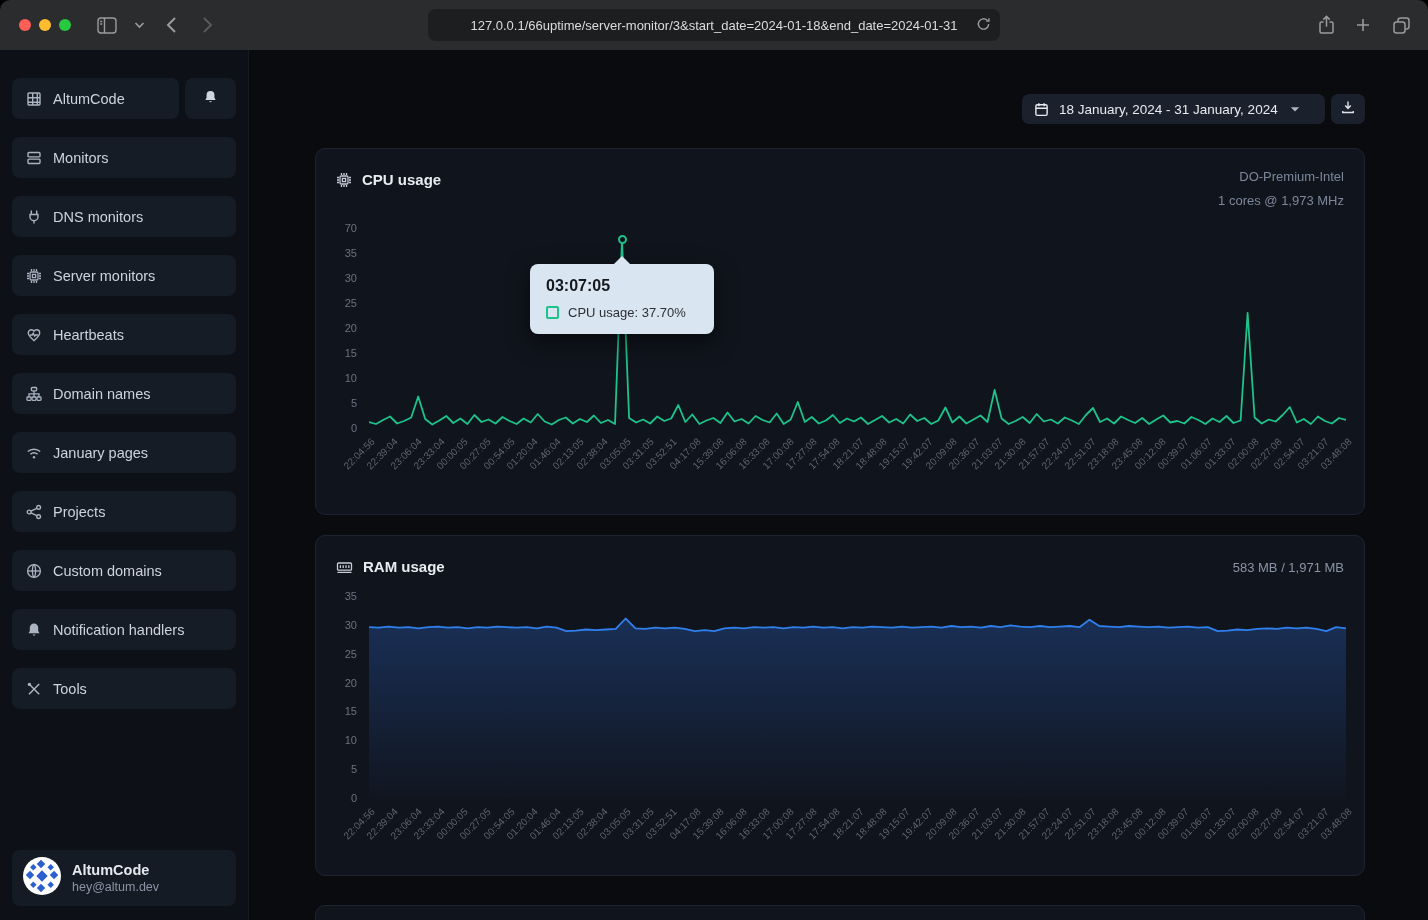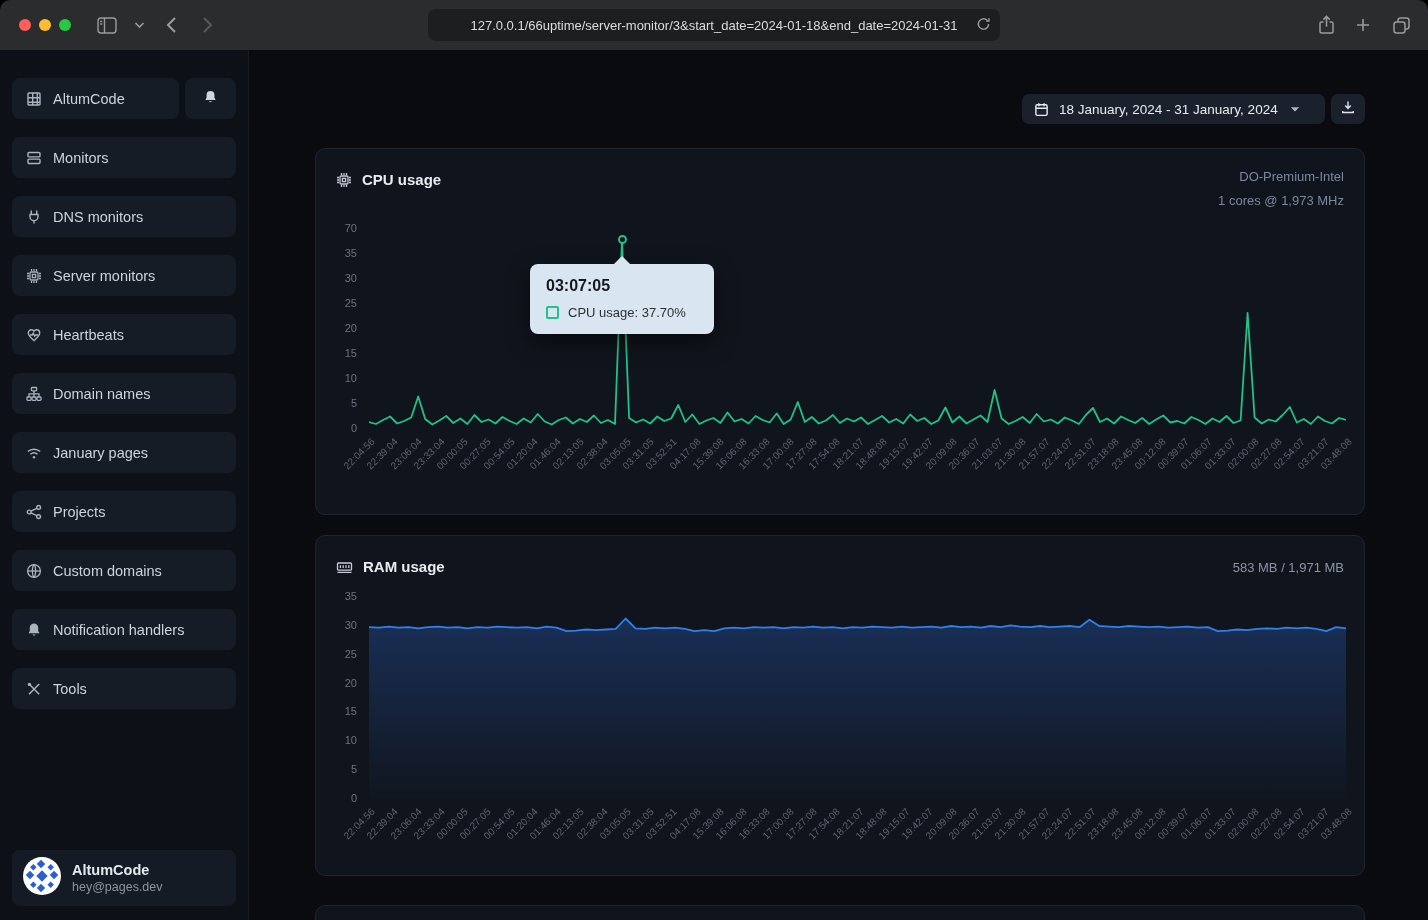--- a/index.html
+++ b/index.html
@@ -315,21 +315,21 @@
               <rect x="4" y="15" width="6" height="6" transform="rotate(45 7 18)"></rect>
               <rect x="28" y="15" width="6" height="6" transform="rotate(45 31 18)"></rect>
               <rect x="8" y="8" width="4.6" height="4.6" transform="rotate(45 10.3 10.3)"></rect>
               <rect x="25.4" y="8" width="4.6" height="4.6" transform="rotate(45 27.7 10.3)"></rect>
               <rect x="8" y="25.4" width="4.6" height="4.6" transform="rotate(45 10.3 27.7)"></rect>
               <rect x="25.4" y="25.4" width="4.6" height="4.6" transform="rotate(45 27.7 27.7)"></rect>
             </g>
           </svg></span>
         <span>
           <div class="user-name">AltumCode</div>
-          <div class="user-email">hey@pages.dev</div>
+          <div class="user-email">hey@altum.dev</div>
         </span>
       </div>
     </div>
 
     <div class="main">
 
       <div class="datebtn">
         <span class="cal">
           <svg width="15" height="15" viewBox="0 0 16 16" fill="none" stroke="currentColor" stroke-width="1.5">
             <rect x="2" y="3" width="12" height="11.3" rx="1.5"></rect>

